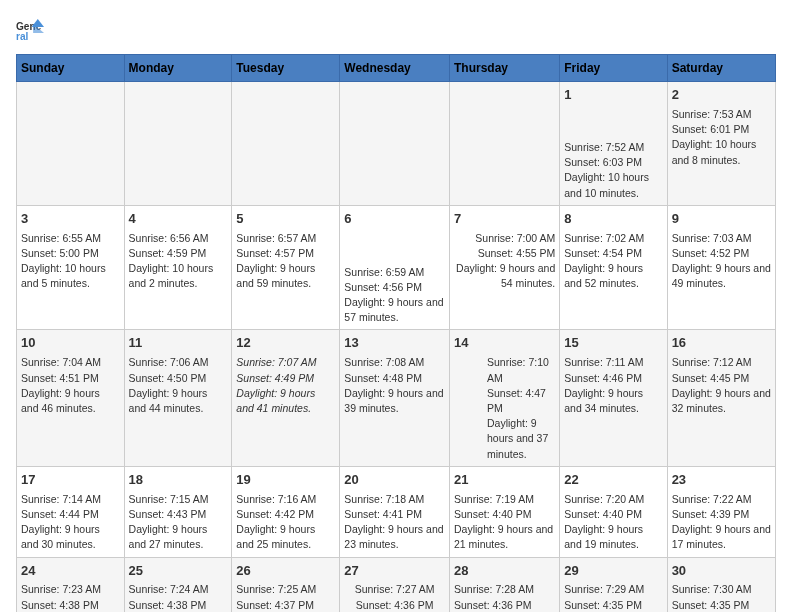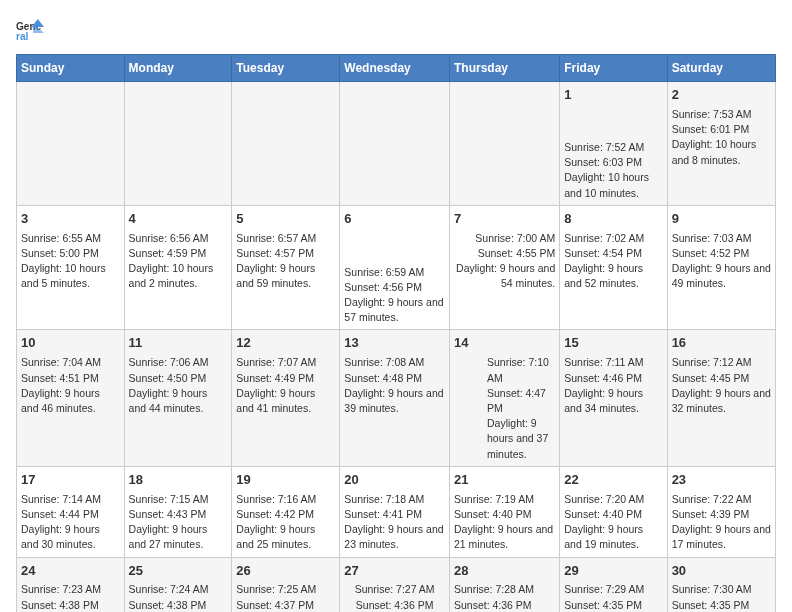--- a/index.html
+++ b/index.html
@@ -37,21 +37,21 @@
       font-size: 14px;
       color: #555;
     }
     table {
       width: 100%;
       border-collapse: collapse;
       font-size: 11px;
     }
     thead th {
       background-color: #4a7fc1;
-      color: #ffffff;
+      color: #000000;
       padding: 6px 4px;
       text-align: left;
       font-size: 12px;
       font-weight: bold;
       border: 1px solid #3a6aaa;
     }
     tbody td {
       border: 1px solid #ccc;
       vertical-align: top;
       padding: 4px;
@@ -187,21 +187,21 @@
 Daylight: 9 hours and 46 minutes.</div>
         </td>
         <td>
           <span class="day-num">11</span>
           <div class="day-info" style="white-space: pre-line;">Sunrise: 7:06 AM
 Sunset: 4:50 PM
 Daylight: 9 hours and 44 minutes.</div>
         </td>
         <td>
           <span class="day-num">12</span>
-          <div class="day-info" style="white-space: pre-line;">Sunrise: 7:07 AM
+          <div class="day-info" style="white-space: pre-line; font-style: italic;">Sunrise: 7:07 AM
 Sunset: 4:49 PM
 Daylight: 9 hours and 41 minutes.</div>
         </td>
         <td>
           <span class="day-num">13</span>
           <div class="day-info" style="white-space: pre-line;">Sunrise: 7:08 AM
 Sunset: 4:48 PM
 Daylight: 9 hours and 39 minutes.</div>
         </td>
         <td>

